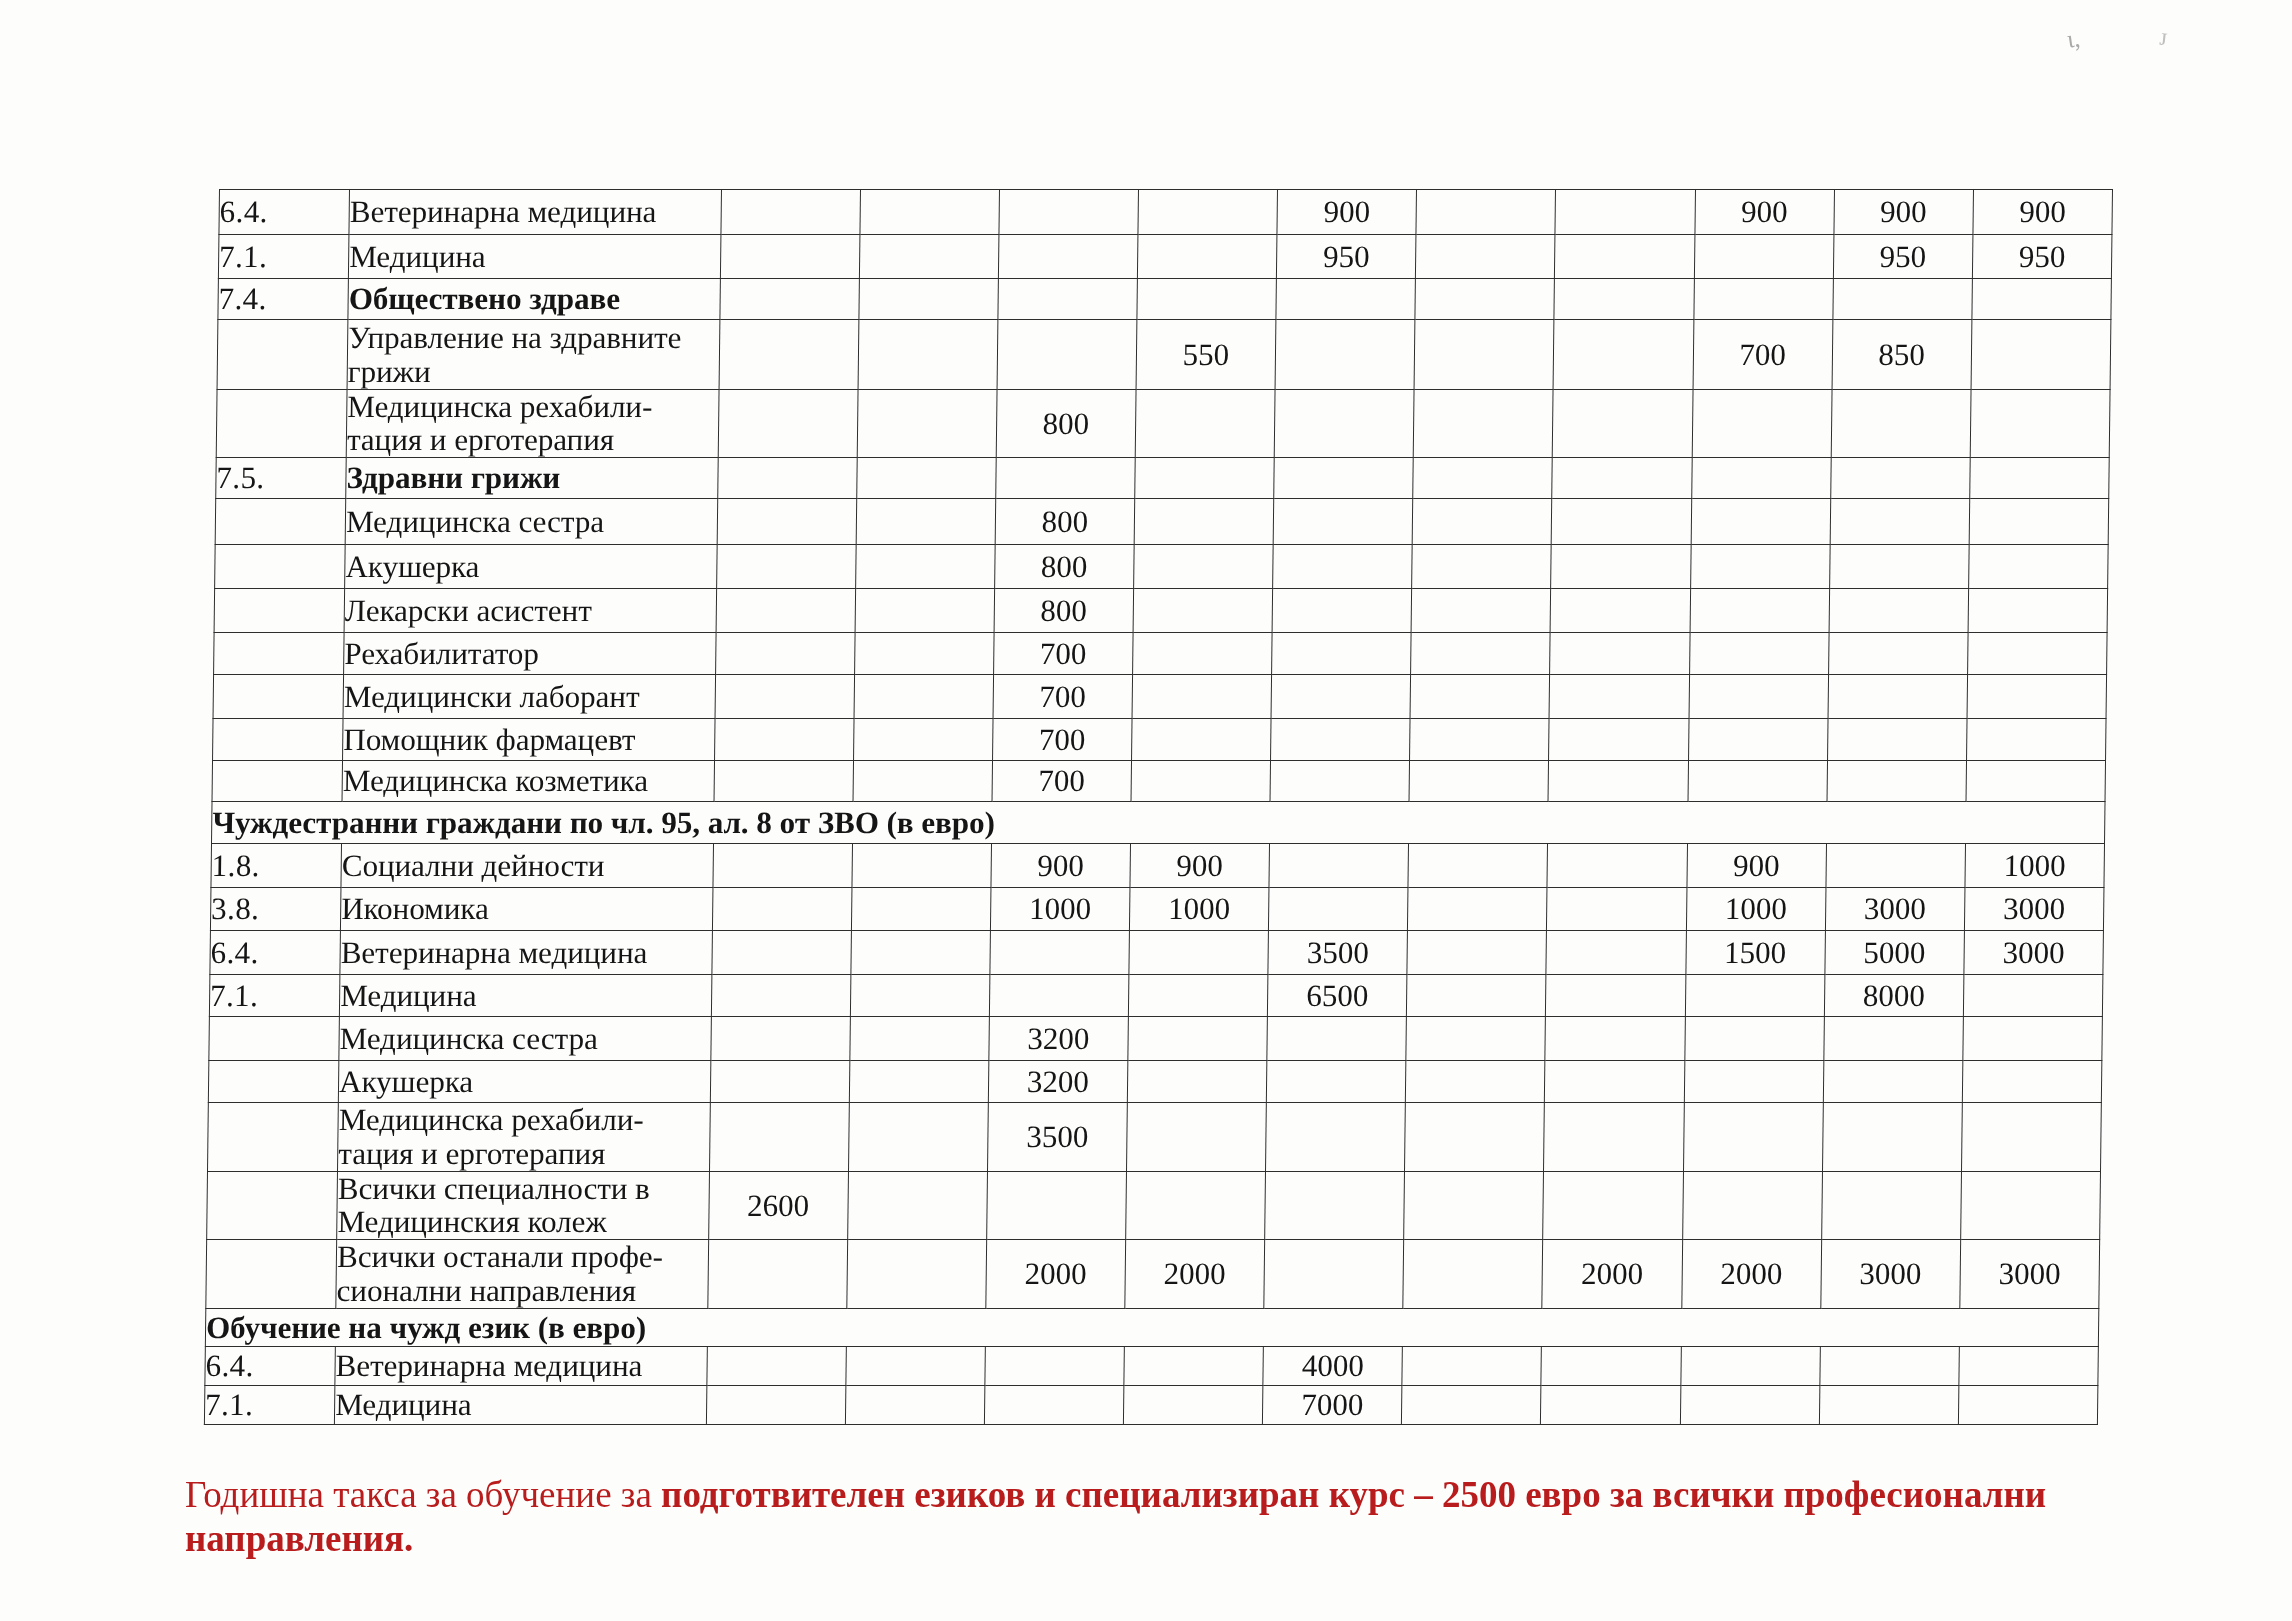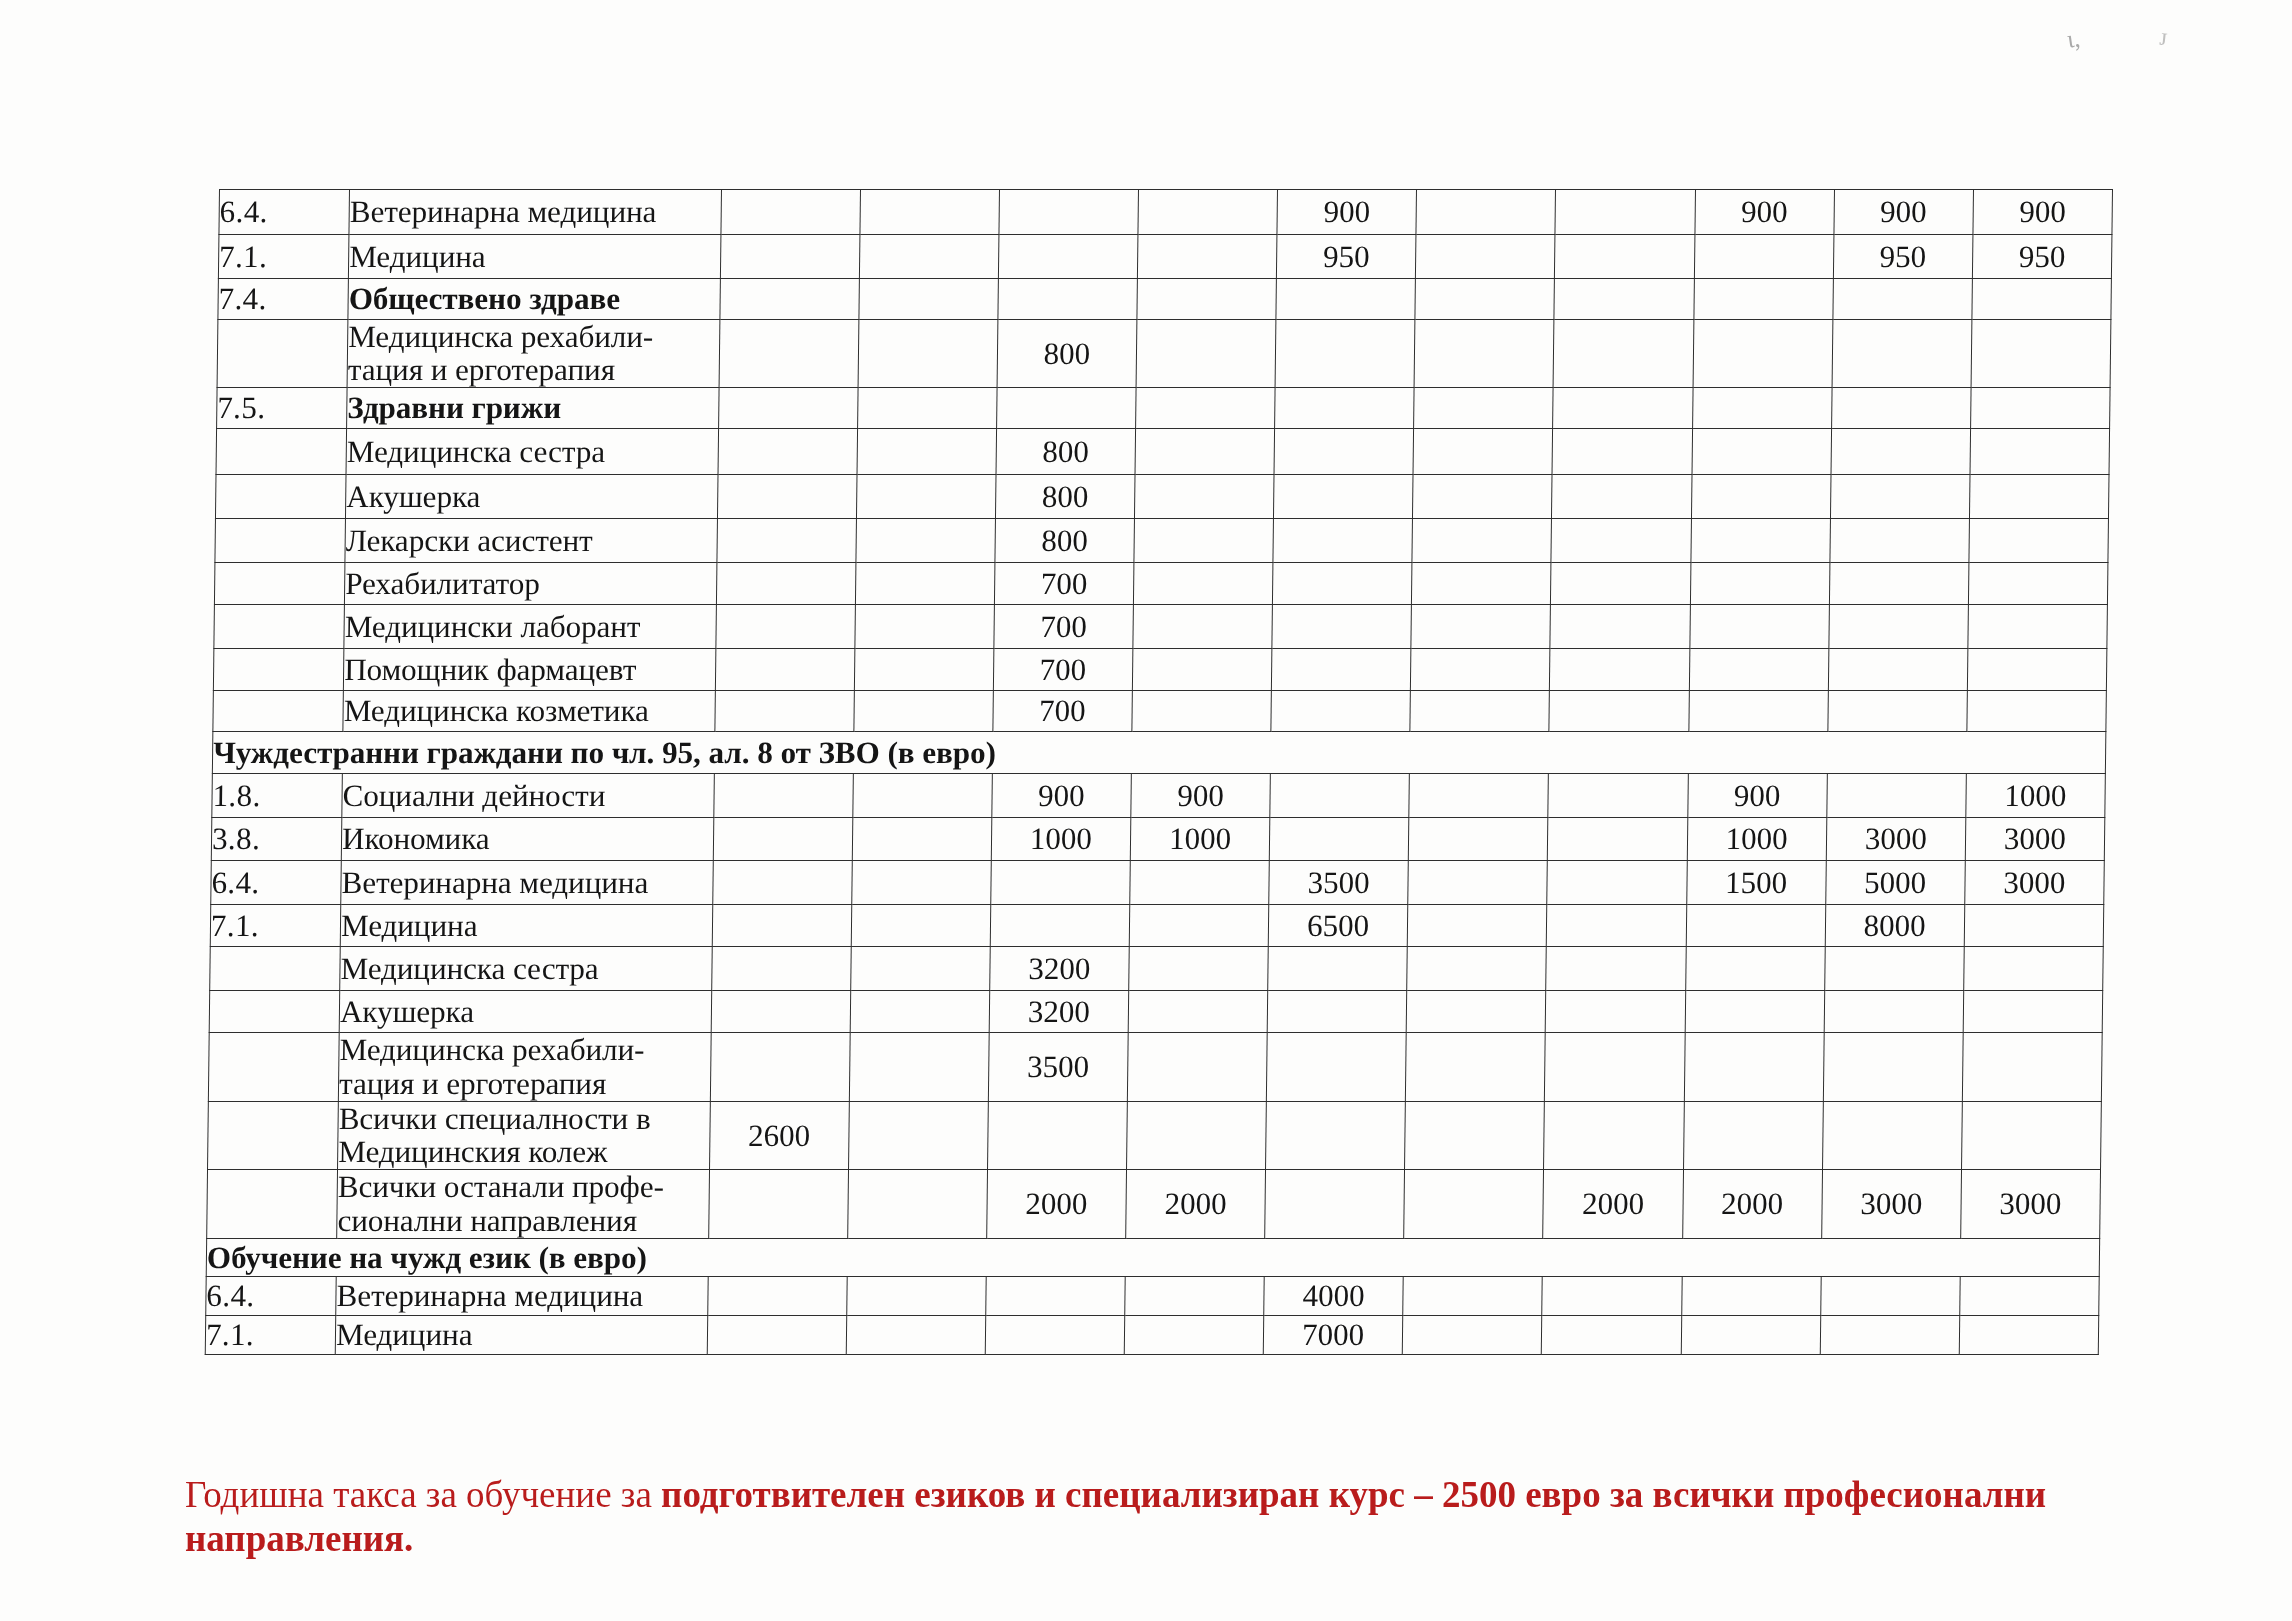--- a/index.html
+++ b/index.html
@@ -133,20 +133,35 @@
             <td class="val"></td>
             <td class="val"></td>
             <td class="val"></td>
             <td class="val"></td>
             <td class="val"></td>
             <td class="val"></td>
             <td class="val"></td>
             <td class="val"></td>
             <td class="val"></td>
           </tr>
+          <tr style="height: 70px;">
+            <td class="num"></td>
+            <td class="name">Управление на здравните
+грижи</td>
+            <td class="val"></td>
+            <td class="val"></td>
+            <td class="val"></td>
+            <td class="val">550</td>
+            <td class="val"></td>
+            <td class="val"></td>
+            <td class="val"></td>
+            <td class="val">700</td>
+            <td class="val">850</td>
+            <td class="val"></td>
+          </tr>
           <tr style="height: 67px;">
             <td class="num"></td>
             <td class="name">Медицинска рехабили-
 тация и ерготерапия</td>
             <td class="val"></td>
             <td class="val"></td>
             <td class="val">800</td>
             <td class="val"></td>
             <td class="val"></td>
             <td class="val"></td>

